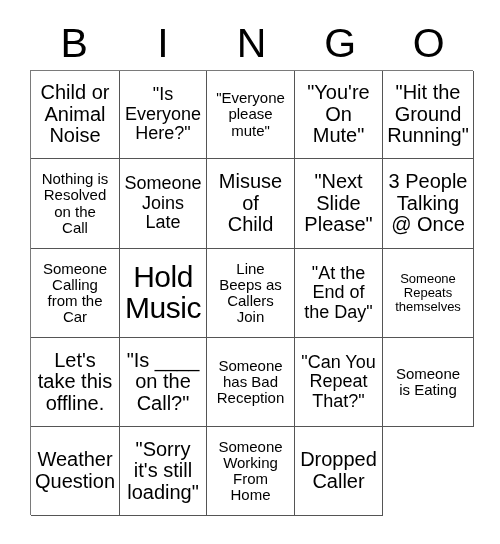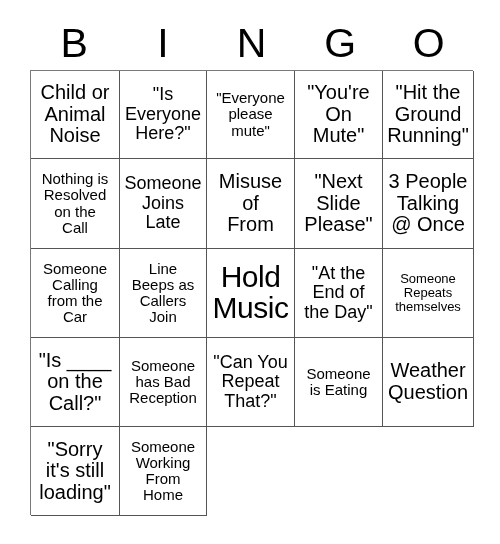--- a/index.html
+++ b/index.html
@@ -131,61 +131,66 @@
 Call</span>
       </div>
     <div class="cell">
         <span class="cell-text sz-md">Someone
 Joins
 Late</span>
       </div>
     <div class="cell">
         <span class="cell-text sz-lg">Misuse
 of
-From</span>
+Child</span>
       </div>
     <div class="cell">
         <span class="cell-text sz-lg">"Next
 Slide
 Please"</span>
       </div>
 
     <div class="cell">
         <span class="cell-text sz-lg">3 People
 Talking
 @ Once</span>
       </div>
     <div class="cell">
         <span class="cell-text sz-sm">Someone
 Calling
 from the
 Car</span>
+      </div>
+    <div class="cell">
+        <span class="cell-text sz-xl">Hold
+Music</span>
       </div>
     <div class="cell">
         <span class="cell-text sz-sm">Line
 Beeps as
 Callers
 Join</span>
       </div>
     <div class="cell">
-        <span class="cell-text sz-xl">Hold
-Music</span>
-      </div>
-    <div class="cell">
         <span class="cell-text sz-md">"At the
 End of
 the Day"</span>
       </div>
 
     <div class="cell">
         <span class="cell-text sz-xs">Someone
 Repeats
 themselves</span>
       </div>
     <div class="cell">
+        <span class="cell-text sz-lg">Let's
+take this
+offline.</span>
+      </div>
+    <div class="cell">
         <span class="cell-text sz-lg">"Is ____
 on the
 Call?"</span>
       </div>
     <div class="cell">
         <span class="cell-text sz-sm">Someone
 has Bad
 Reception</span>
       </div>
     <div class="cell">
@@ -206,15 +211,19 @@
         <span class="cell-text sz-lg">"Sorry
 it's still
 loading"</span>
       </div>
     <div class="cell">
         <span class="cell-text sz-sm">Someone
 Working
 From
 Home</span>
       </div>
+    <div class="cell">
+        <span class="cell-text sz-lg">Dropped
+Caller</span>
+      </div>
 
   </div>
 </div>
 
 </body></html>

